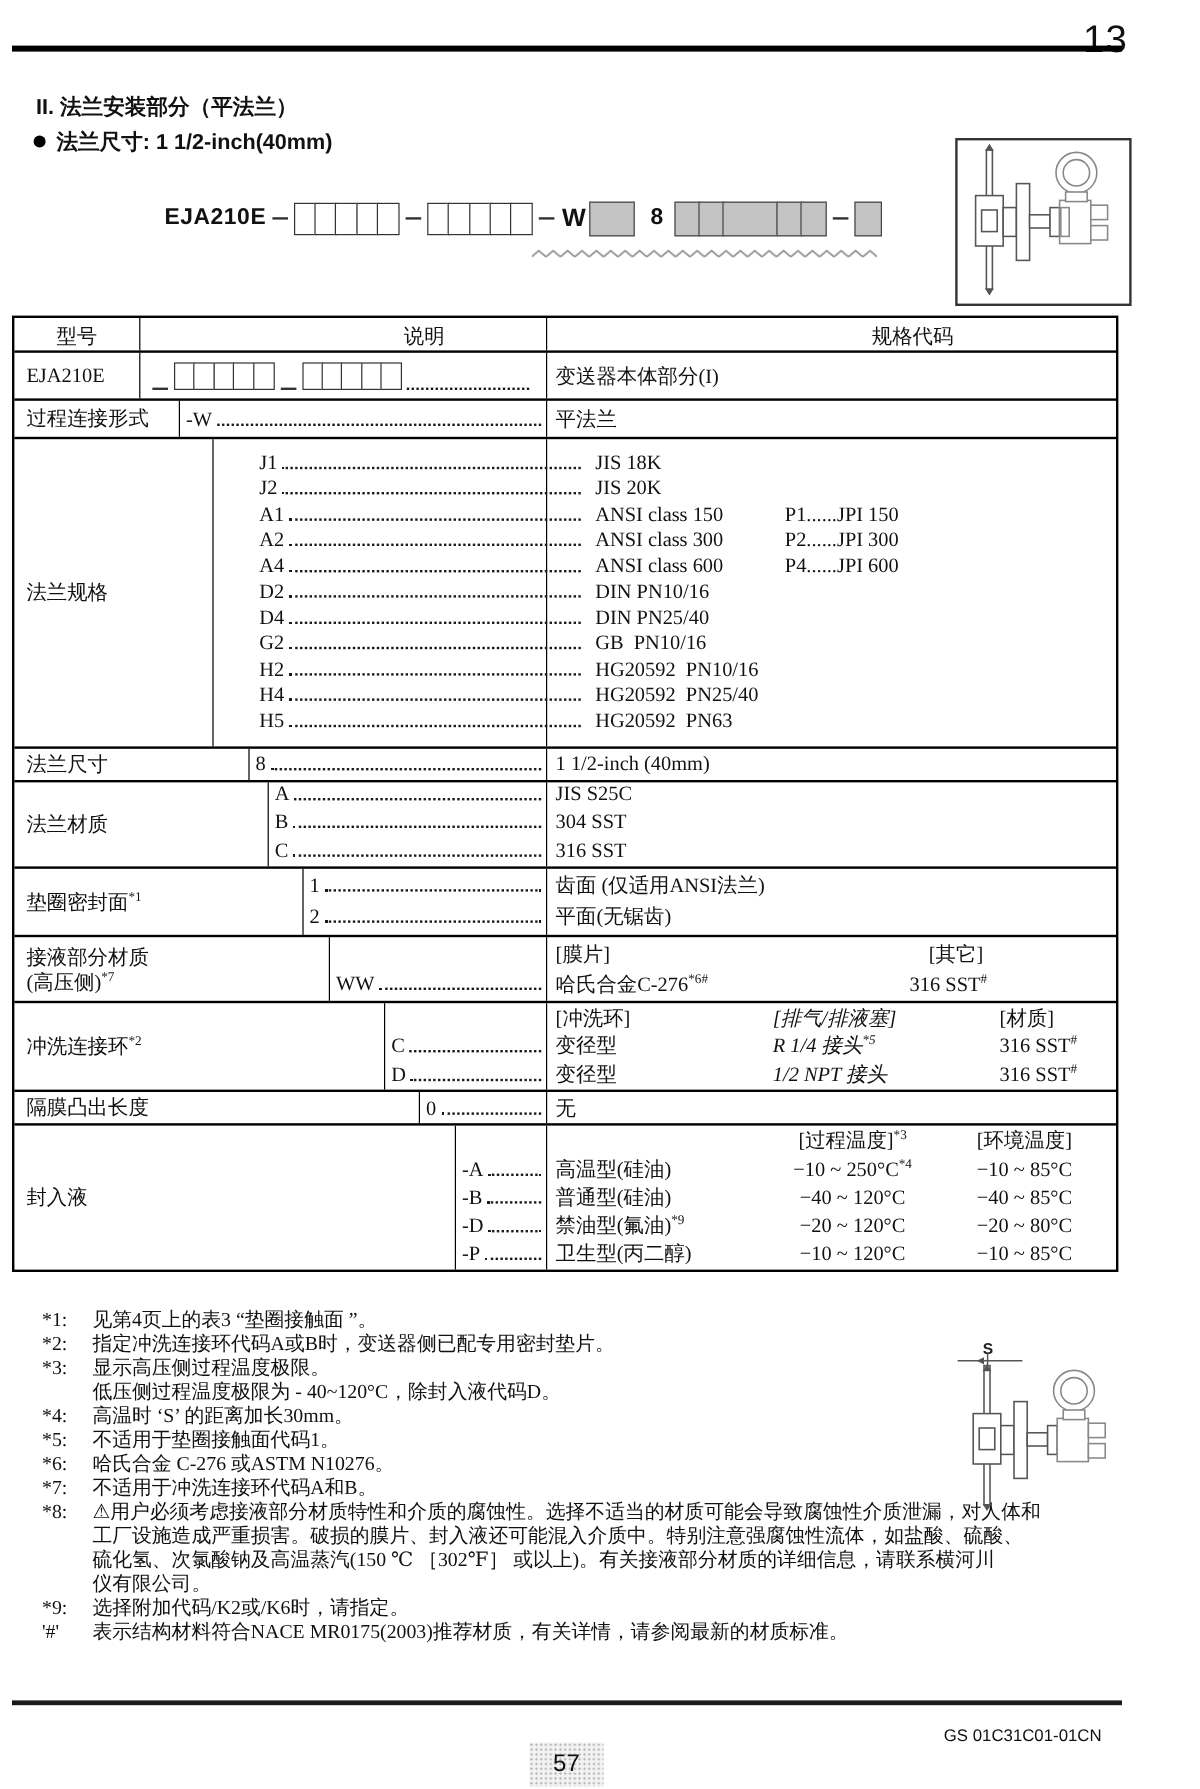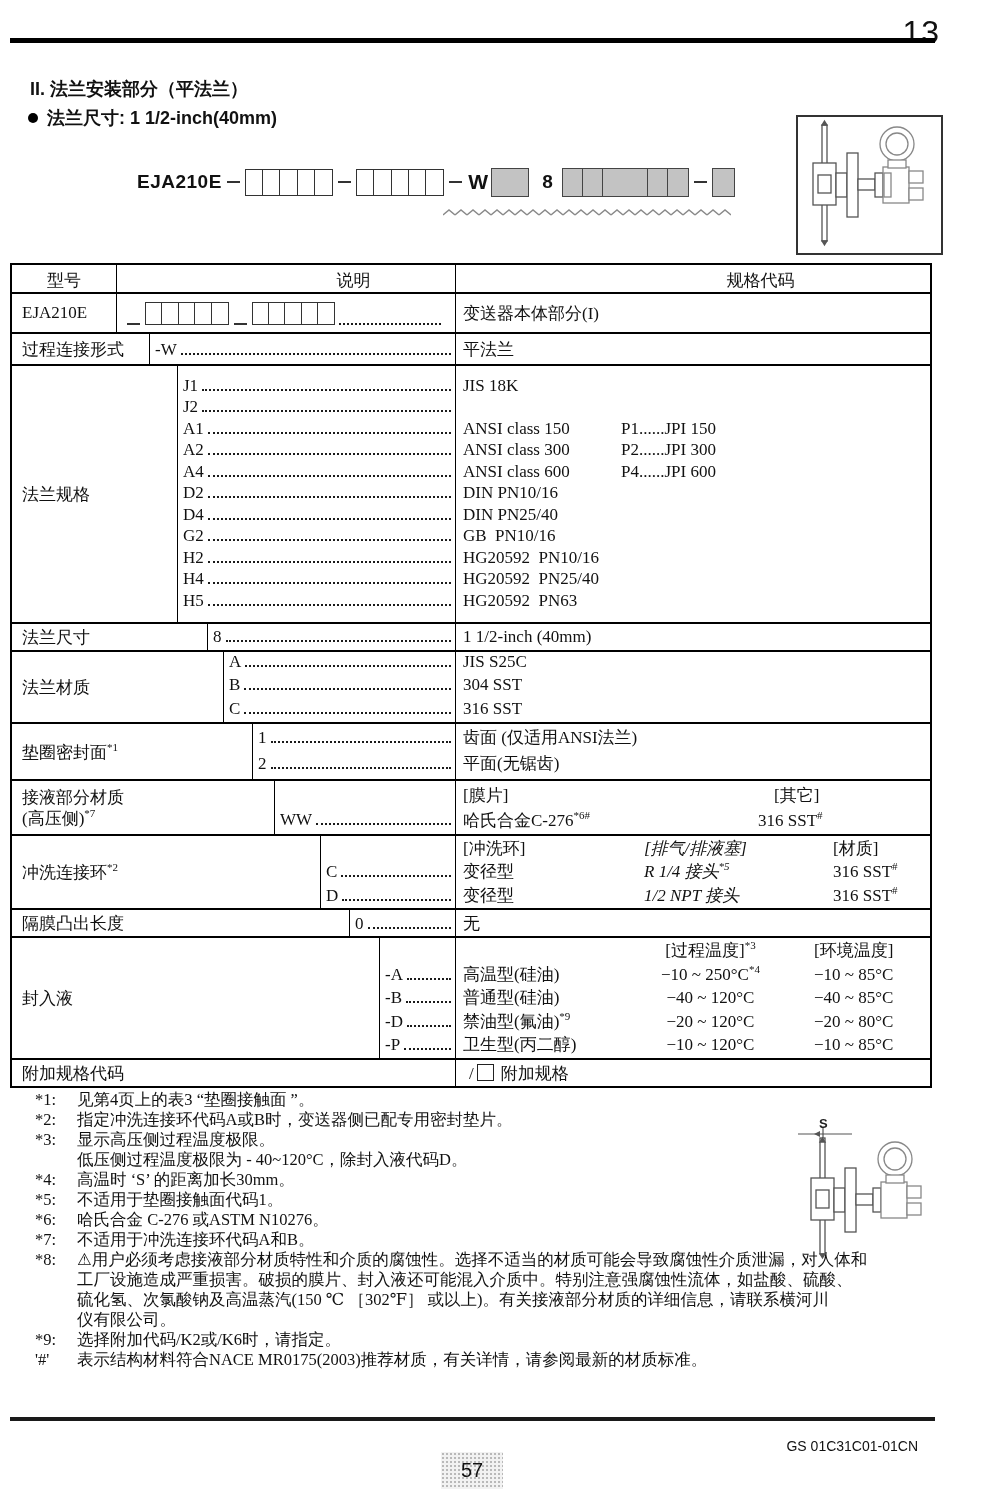--- a/index.html
+++ b/index.html
@@ -57,21 +57,21 @@
   .hcell { text-align:center; }
   .hc1 { width:104px; } .hc2 { width:339px; } .hc3 { flex:1; }
 
   .row-model { height:40px; }
   .row-model .line { align-items:center; }
   .mcell { width:16px; height:21px; border:1.6px solid #333; margin-left:-1.6px; background:#fff; }
   .row-model .boxgroup .mcell:first-child { margin-left:0; }
   .row-model .leader { margin-right:14px; margin-bottom:0; }
   .row-proc { height:32px; }
   .row-rating { height:258px; }
-  .row-rating .line { height:21.5px; }
+  .row-rating .line { height:21.5px;margin-left:33px; }
   .row-rating .dmain { flex:0 0 158px; }
   .row-size { height:28px; }
   .row-matl { height:72px; }
   .row-matl .line { height:24px; }
   .row-gasket { height:57px; }
   .row-gasket .line { height:26px; }
   .row-wetted { height:55px;padding-left:12px; }
   .row-wetted .line { height:25px;align-items:center; }
   .wm-col1 { flex:0 0 295px; }
   .wm-col2-h { padding-left:16px; }
@@ -255,20 +255,24 @@
             <div class="descpart">
               <span class="dmain">JIS 18K</span>
               <span></span>
             </div>
           </div>
         <div class="line">
             <div class="codepart">
               <span>J2</span>
               <span class="leader"></span>
             </div>
+            <div class="descpart">
+              <span class="dmain">JIS 20K</span>
+              <span></span>
+            </div>
           </div>
         <div class="line">
             <div class="codepart">
               <span>A1</span>
               <span class="leader"></span>
             </div>
             <div class="descpart">
               <span class="dmain">ANSI class 150</span>
               <span>P1......JPI 150</span>
             </div>
@@ -564,34 +568,20 @@
             </div>
           <div class="descpart">
               <span class="ff-name">卫生型(丙二醇)</span>
               <span class="ff-proc">−10 ~ 120°C</span>
               <span class="ff-amb">−10 ~ 85°C</span>
             </div>
         </div>
       </div>
     </div>
 
-    <div class="trow row-opt" style="--ind:443px;">
-      <div class="dline"></div>
-      <span class="rlabel">附加规格代码</span>
-      <div class="lines">
-          <div class="line">
-        <div class="codepart"></div>
-        <div class="descpart">
-          <span>/</span>
-          <span class="opt-box"></span>
-          <span>附加规格</span>
-        </div>
-      </div>
-        </div>
-    </div>
 
   </div>
 
   <div class="footnotes">
     <div class="fn">
         <span class="fn-marker">*1:</span>
         <span class="fn-text">见第4页上的表3 “垫圈接触面 ”。</span>
       </div>
     <div class="fn">
         <span class="fn-marker">*2:</span>

